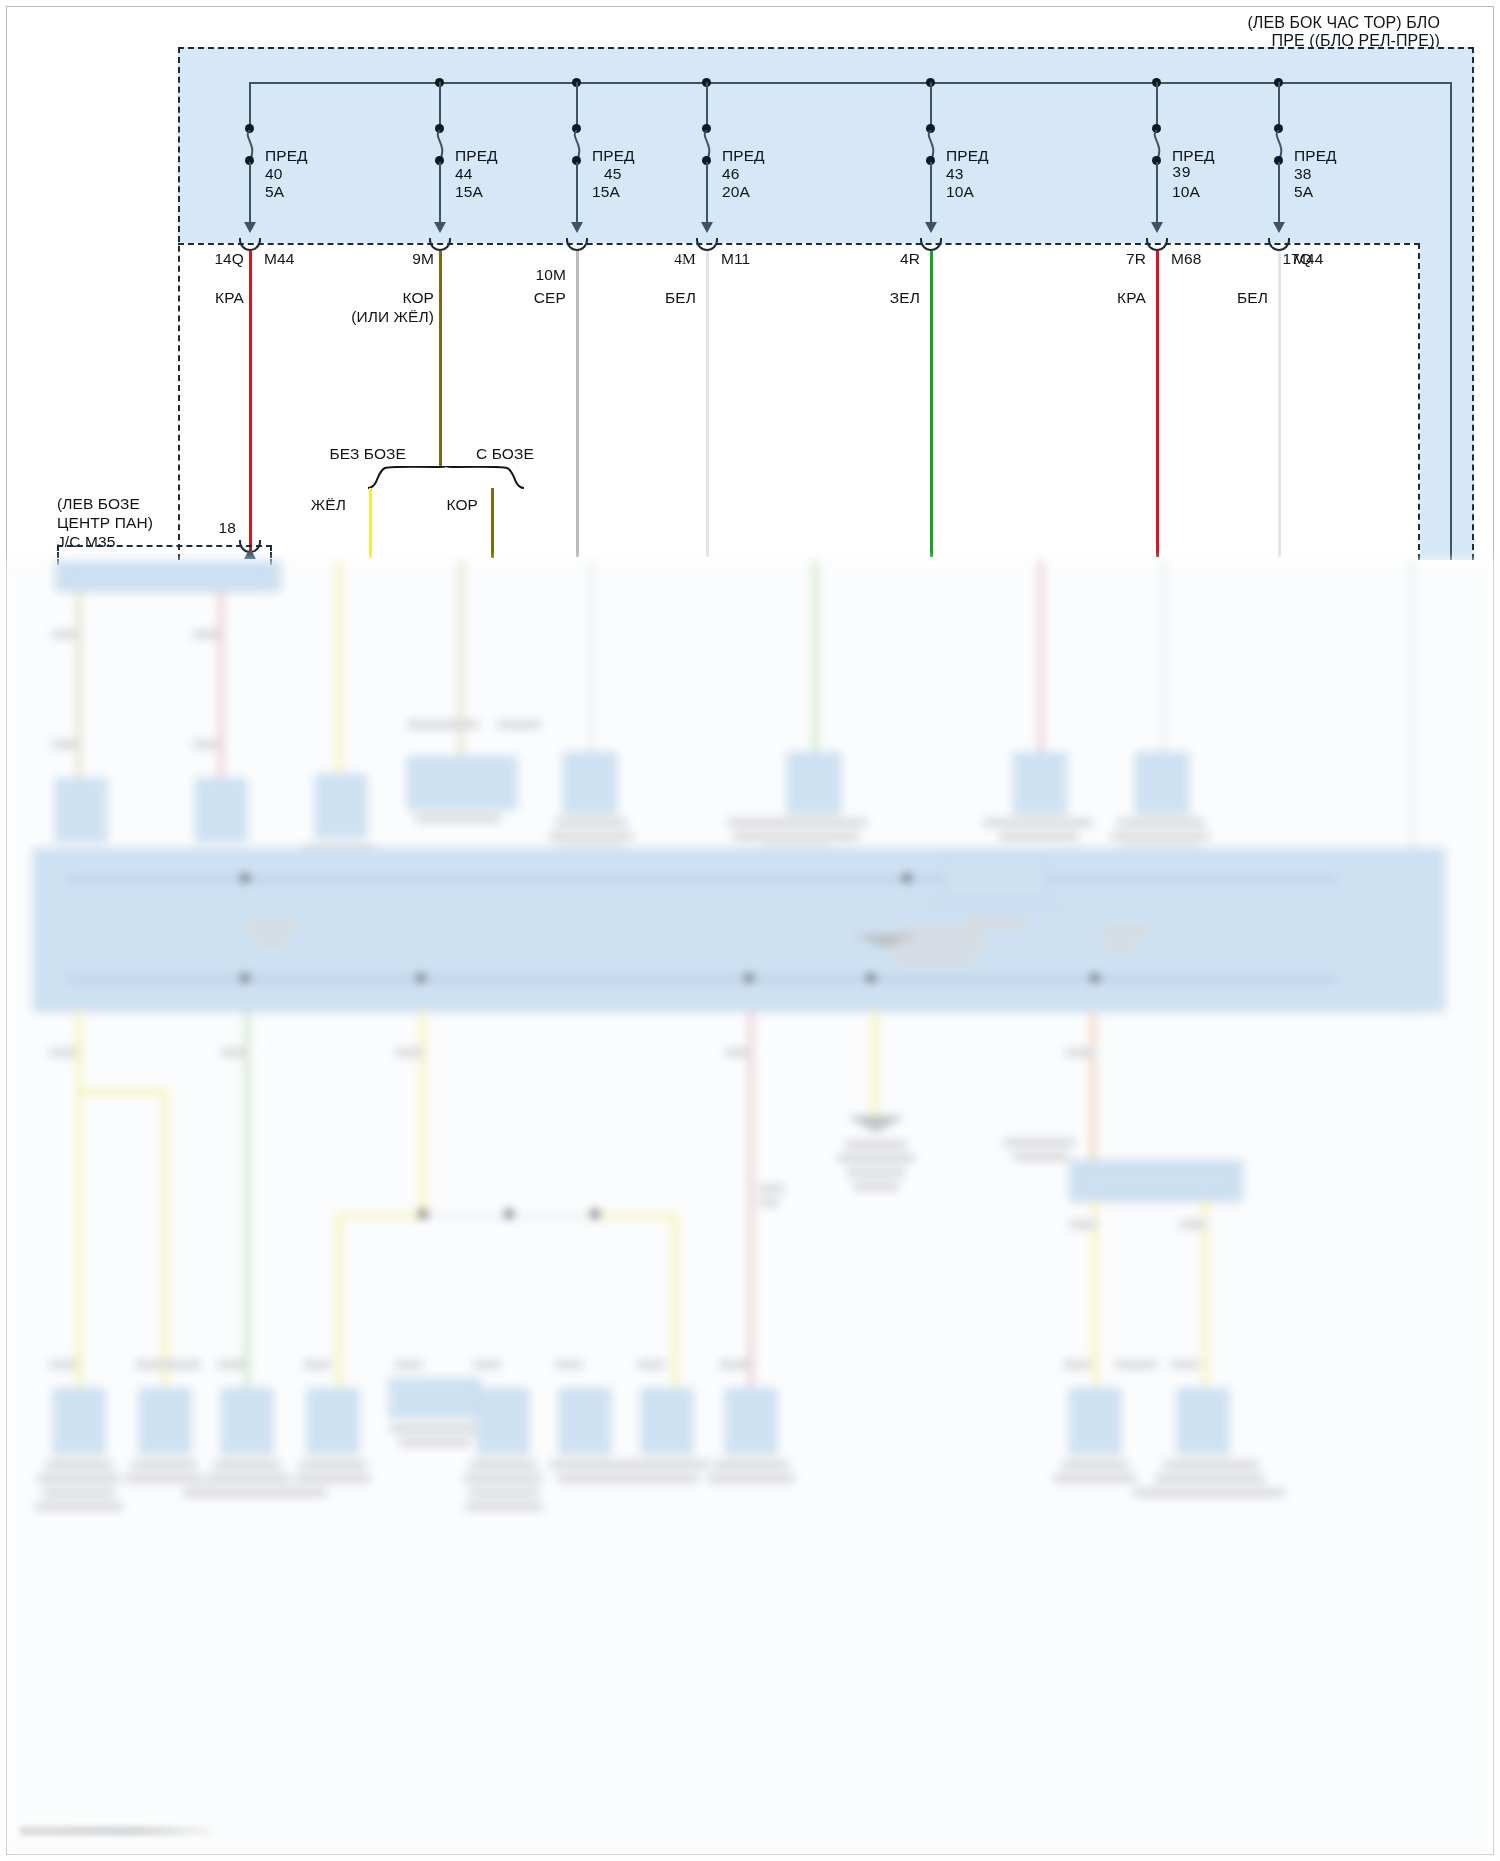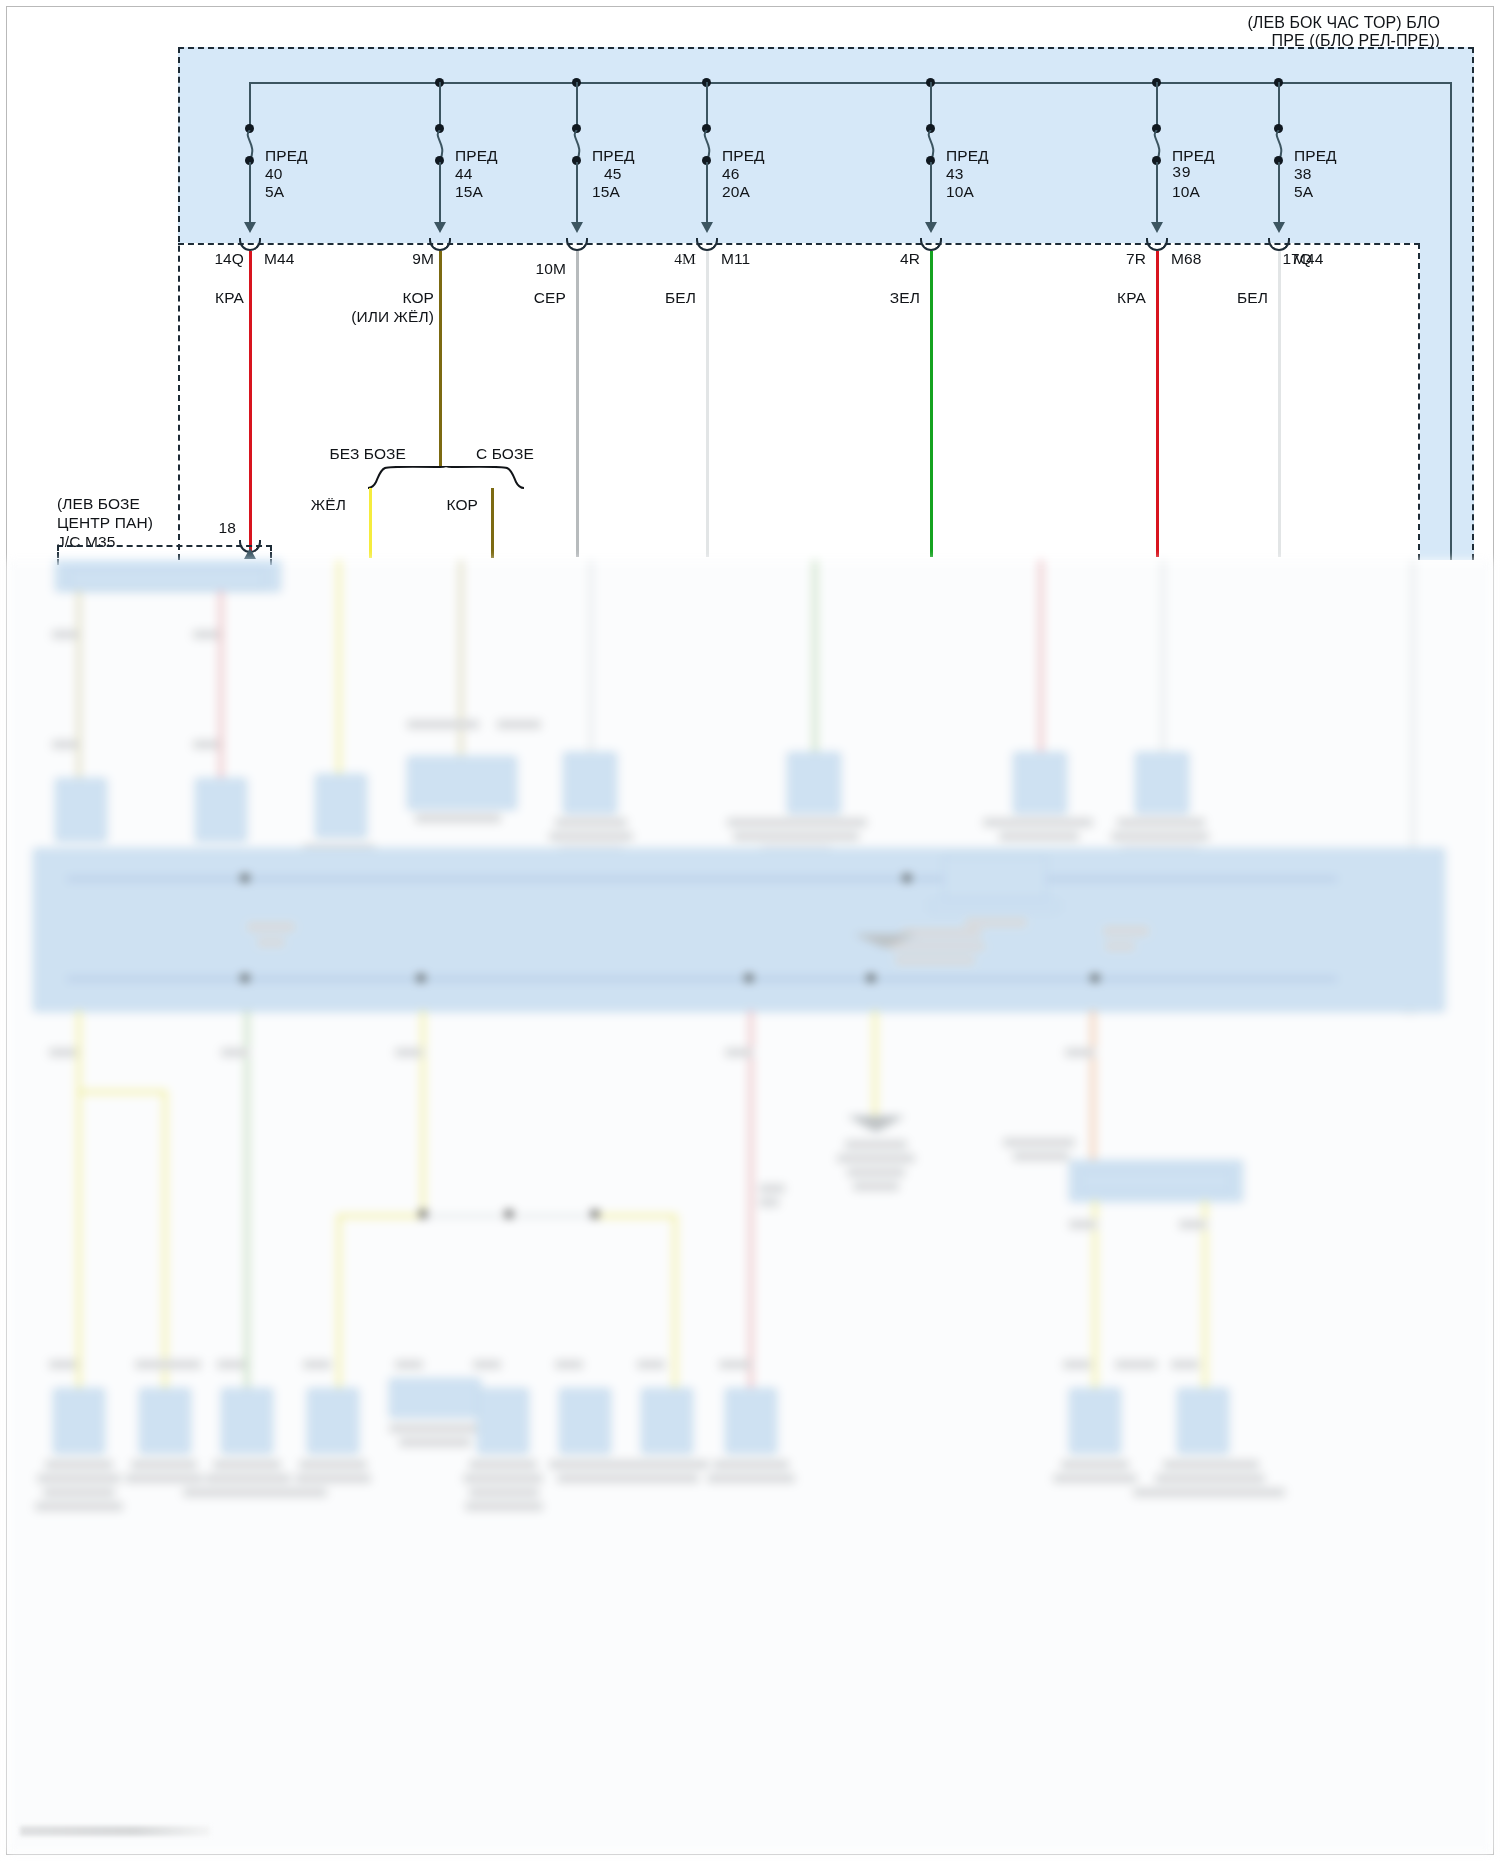--- a/index.html
+++ b/index.html
@@ -252,21 +252,21 @@
   <svg class="fuse-squiggle" style="left:569px; top:130px;" viewBox="0 0 16 30">
     <path d="M8 0 C 0 7, 16 14, 8 30" fill="none" stroke="#3c5561" stroke-width="2"></path>
   </svg>
   <div class="dot" style="left:572px; top:156px;"></div>
   <div class="vwire" style="left:576px; top:162px; height:62px;"></div>
   <div class="arrowhead" style="left:571px; top:222px;"></div>
   <div class="cup" style="left:566px; top:238px;"></div>
   <div class="lbl" style="left:592px; top:146px;">ПРЕД</div>
   <div class="lbl" style="left:564px; top:164px;margin-left:40px;">45</div>
   <div class="lbl" style="left:592px; top:182px;">15A</div>
-  <div class="lbl r" style="left:500px; top:259px; width:66px;">10M</div>
+  <div class="lbl r" style="left:500px; top:265px; width:66px;">10M</div>
   <div class="lbl r" style="left:490px; top:288px; width:76px;">СЕР</div>
   <div class="wire w-gray" style="left:576px; top:251px; height:306px;"></div>
 
   <div class="dot" style="left:702px; top:78px;"></div>
   <div class="vwire" style="left:706px; top:82px; height:46px;"></div>
   <div class="dot" style="left:702px; top:124px;"></div>
   <svg class="fuse-squiggle" style="left:699px; top:130px;" viewBox="0 0 16 30">
     <path d="M8 0 C 0 7, 16 14, 8 30" fill="none" stroke="#3c5561" stroke-width="2"></path>
   </svg>
   <div class="dot" style="left:702px; top:156px;"></div>

